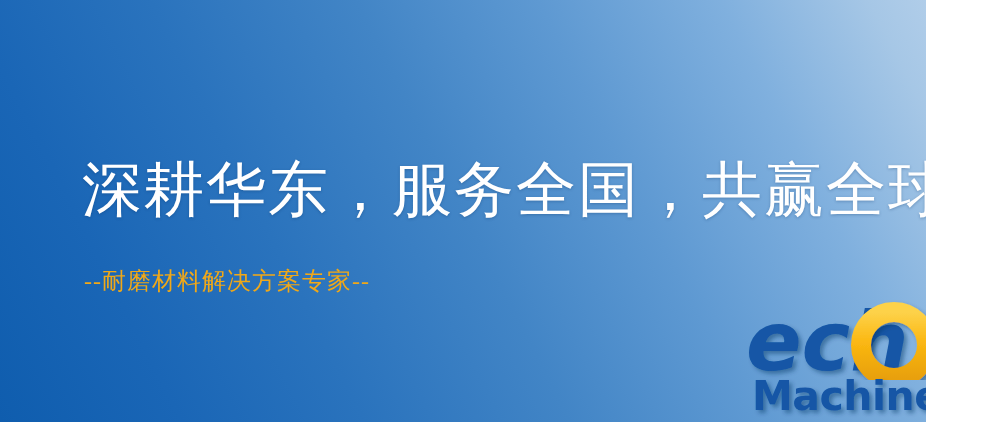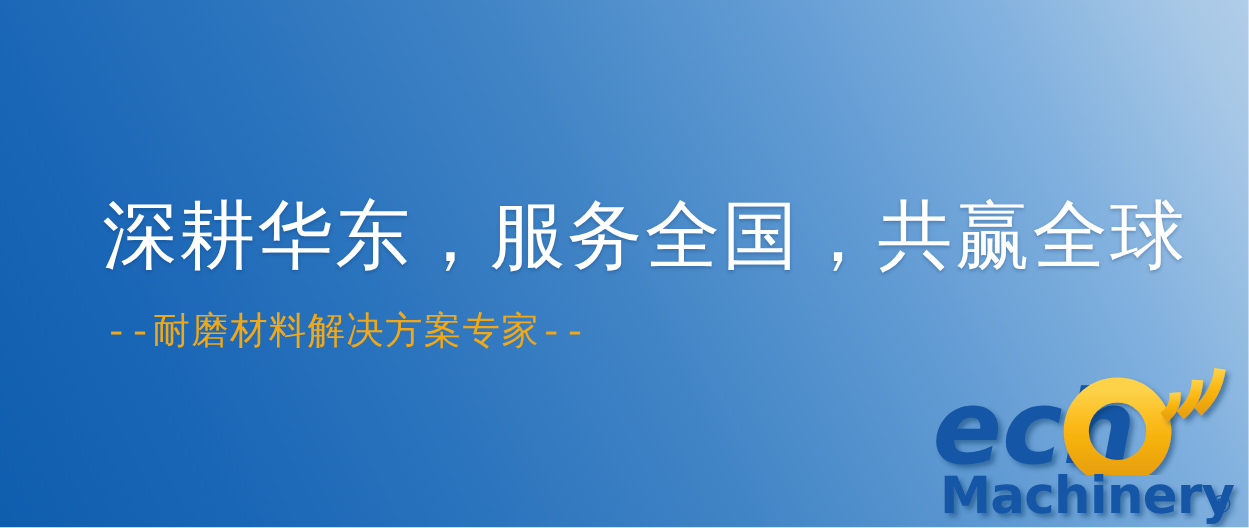--- a/index.html
+++ b/index.html
@@ -8,21 +8,21 @@
   }
   body {
     width: 999px;
     height: 422px;
     overflow: hidden;
     font-family: "Liberation Sans", sans-serif;
   }
 
   #banner {
     position: relative;
-    width: 999px;
+    width: 926px;
     height: 422px;
     overflow: hidden;
     background: linear-gradient(63deg,
         #0f5dae 0%,
         #1a66b6 16%,
         #2a73bd 32%,
         #4285c6 50%,
         #5e99d2 66%,
         #80b0de 82%,
         #a6c7e6 95%,
@@ -40,23 +40,23 @@
     letter-spacing: 2px;
     color: #ffffff;
     white-space: nowrap;
     text-shadow: 0 1px 3px rgba(10,50,100,0.30);
   }
 
   
   #subtitle {
     position: absolute;
     left: 84px;
-    top: 252px;
-    font-family: Liberation Mono, monospace;
-    font-size: 30px;
+    top: 266px;
+    font-family: Liberation Serif, serif;
+    font-size: 24px;
     line-height: 30px;
     letter-spacing: 1px;
     color: #f0a818;
     white-space: nowrap;
   }
 
   
   #logo {
     position: absolute;
     left: 748px;

